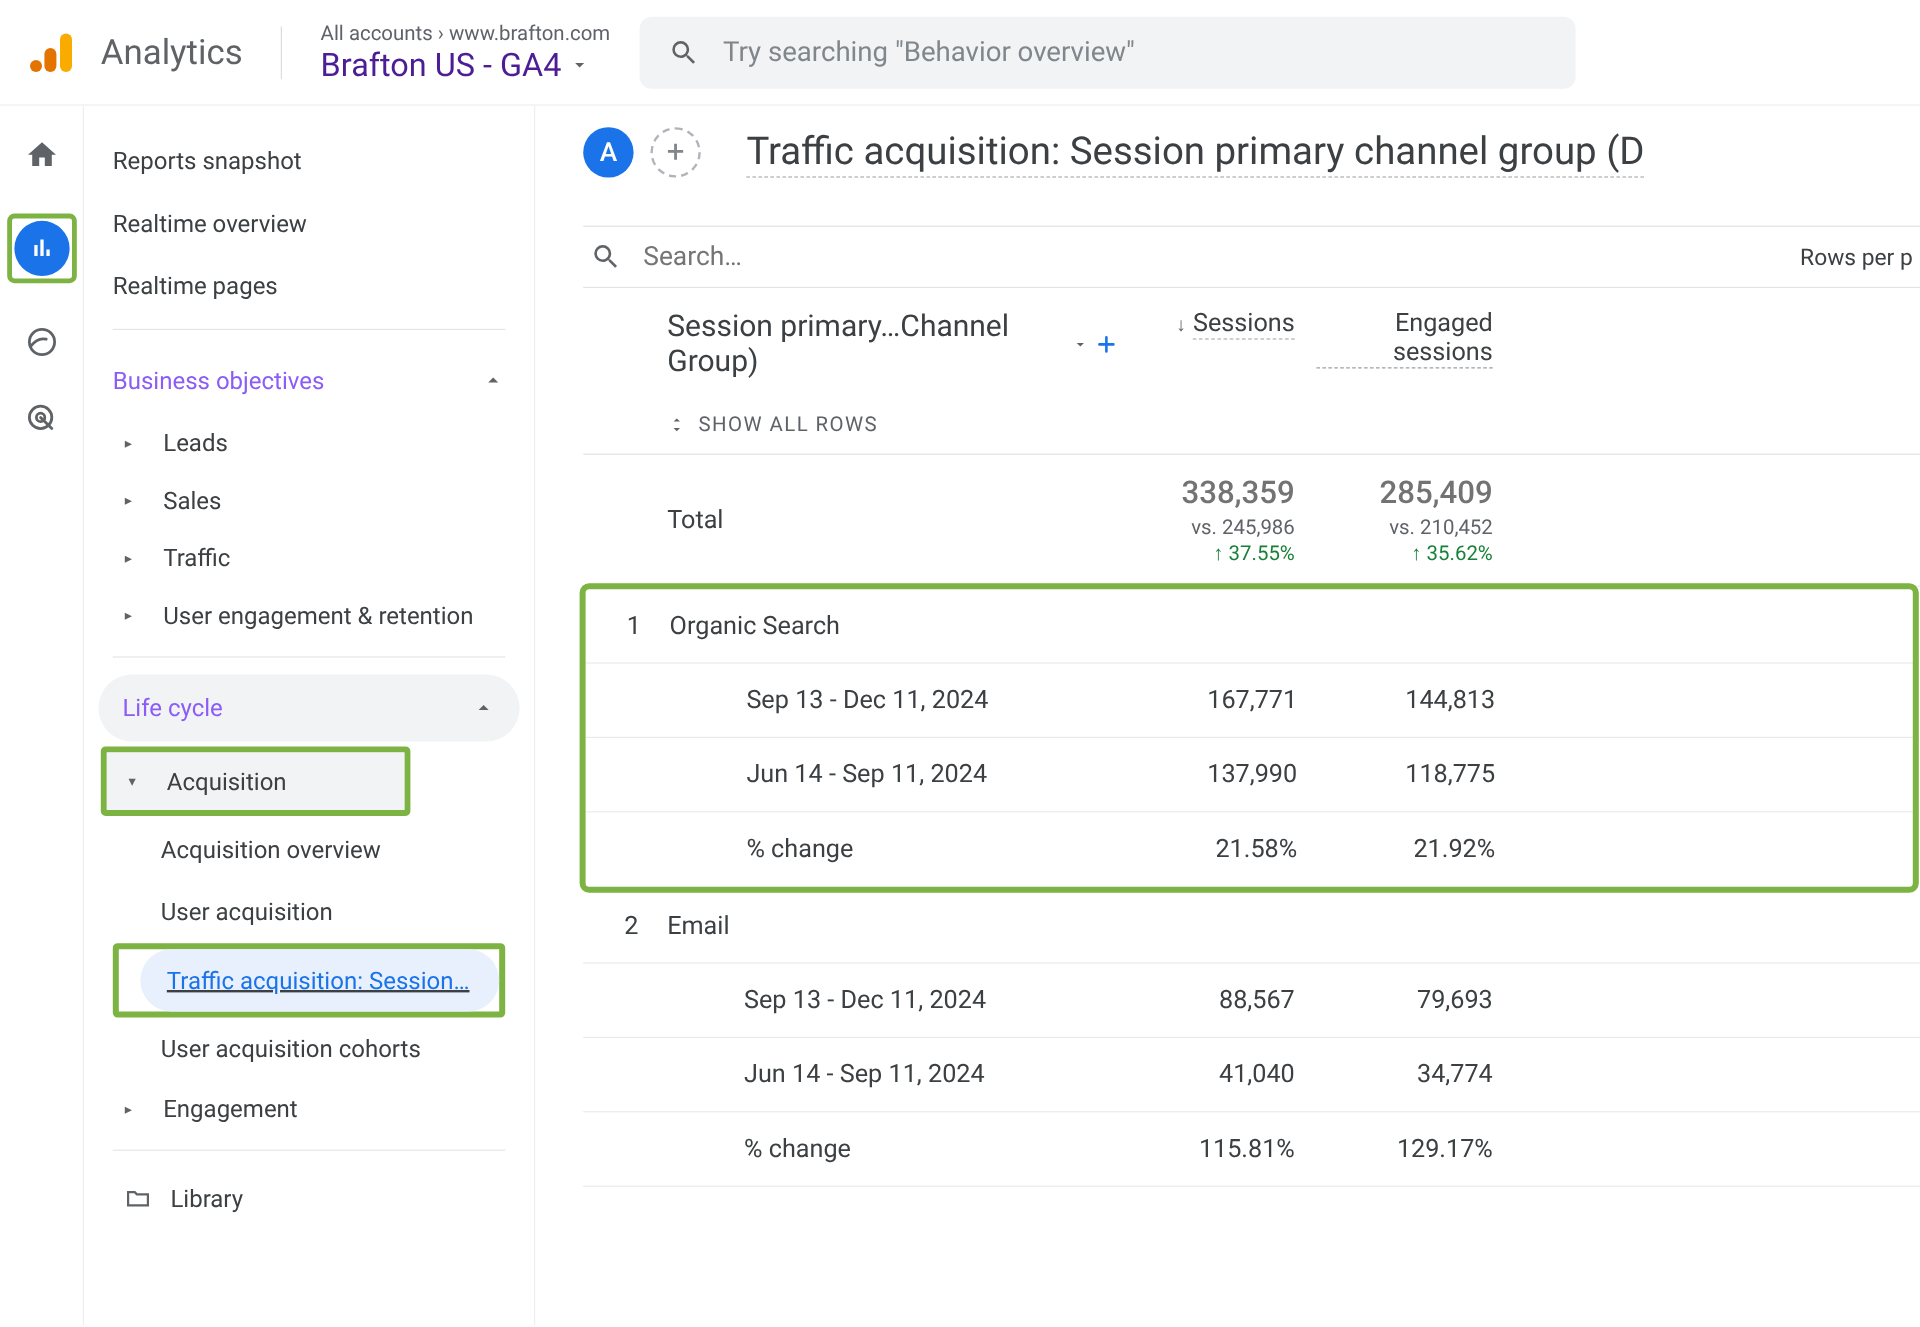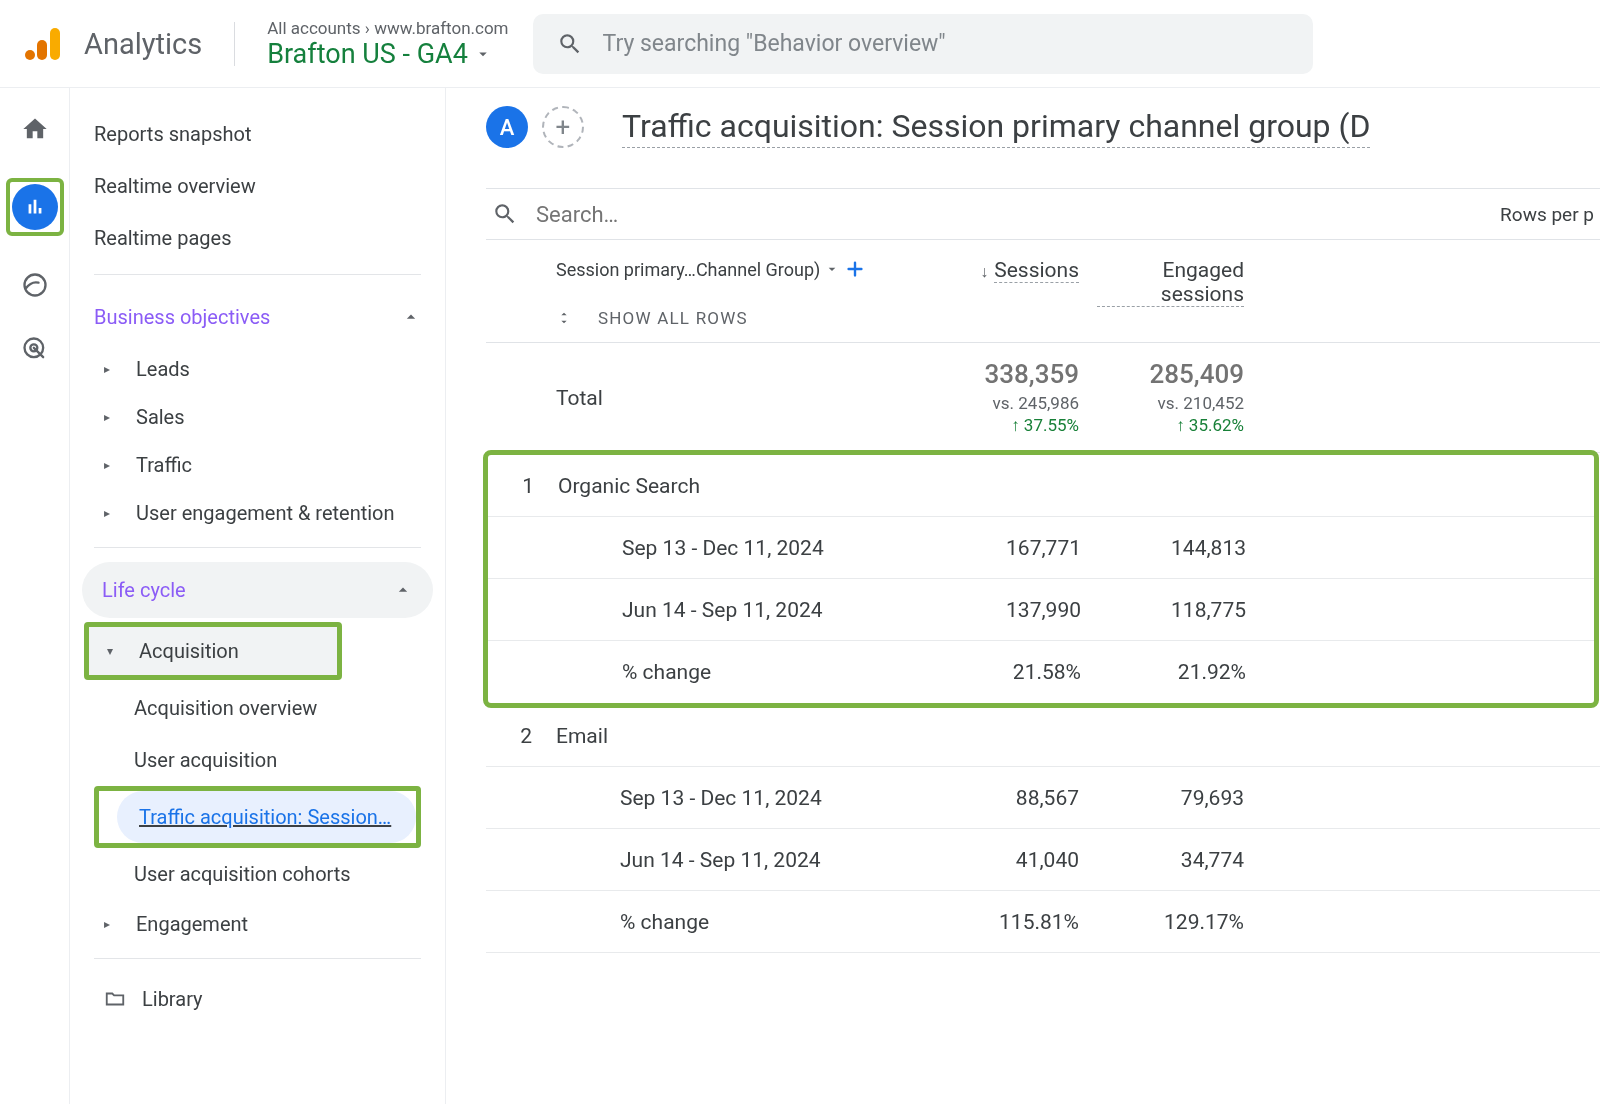--- a/index.html
+++ b/index.html
@@ -5,21 +5,21 @@
   * { box-sizing:border-box; margin:0; padding:0; font-family:"Google Sans",Roboto,Arial,sans-serif; }
   body { width:1600px; height:1106px; background:#fff; overflow:hidden; color:#3c4043; }
 
   
   .top { height:88px; display:flex; align-items:center; padding:0 24px; border-bottom:1px solid #eceef1; gap:24px; }
   .logo-box { display:flex; align-items:center; gap:20px; }
   .prod-name { font-size:29px; color:#5f6368; }
   .divider { width:1px; height:44px; background:#dadce0; margin:0 8px;}
   .account-block { display:flex; flex-direction:column;text-align:center; }
   .account-path { font-size:17px; color:#5f6368; }
-  .account-name { font-size:27px; color:#15803d; display:flex; align-items:center; gap:6px;}
+  .account-name { font-size:27px; color:#4c1d95; display:flex; align-items:center; gap:6px;}
   .search-bar { flex:1; max-width:780px; height:60px; background:#f1f3f4; border-radius:10px; display:flex; align-items:center; gap:20px; padding:0 24px; font-size:23px; color:#80868b;}
 
   
   .body { display:flex; height:calc(1106px - 90px); }
   .rail { width:70px; border-right:1px solid #eceef1; display:flex; flex-direction:column; align-items:center; padding-top:26px; gap:34px; }
   .rail .ricon { width:30px; height:30px; color:#5f6368; display:flex; align-items:center; justify-content:center; }
   .rail .active { width:46px; height:46px; background:#1a73e8; border-radius:50%; display:flex; align-items:center; justify-content:center; color:#fff; }
   .rail .hl { border:4px solid #7cb342; border-radius:6px; padding:2px;}
 
   .side { width:376px; border-right:1px solid #eceef1; padding:20px 24px 0 24px; overflow:hidden;}
@@ -43,22 +43,22 @@
   .bubbleA { width:42px; height:42px; border-radius:50%; background:#1a73e8; color:#fff; font-size:22px; display:flex; align-items:center; justify-content:center; font-weight:500;}
   .bubblePlus { width:42px; height:42px; border-radius:50%; border:2px dashed #b0b4ba; color:#80868b; display:flex; align-items:center; justify-content:center; font-size:26px;}
   .page-title { font-size:32px; color:#3c4043; border-bottom:1px dashed #9aa0a6; padding-bottom:2px; margin-left:24px; white-space:nowrap; overflow:hidden;}
 
   .table-wrap { border-top:1px solid #e0e3e7; }
   .search-row { display:flex; align-items:center; padding:12px 6px; border-bottom:1px solid #e0e3e7; justify-content:space-between;}
   .search-row .l { display:flex; align-items:center; gap:18px; color:#80868b; font-size:22px;}
   .search-row .r { font-size:19px; color:#3c4043;}
   .dim-head { display:flex; align-items:flex-start; border-bottom:1px solid #e0e3e7; padding:18px 6px 14px 6px;}
   .dim-head .left { flex:0 0 440px; padding-left:64px;}
-  .dim-name { font-size:18px; color:#3c4043; display:flex; align-items:center; gap:4px;}
-  .show-all { font-size:17px; letter-spacing:1.2px; color:#5f6368; display:flex; align-items:center; gap:26px; margin-top:28px;}
+  .dim-name { font-size:25px; color:#3c4043; display:flex; align-items:center; gap:4px;}
+  .show-all { font-size:17px; letter-spacing:1.2px; color:#5f6368; display:flex; align-items:center; gap:10px; margin-top:28px;}
   .col { width:165px; text-align:right; padding-right:18px;}
   .col .h { font-size:21px; color:#3c4043; border-bottom:1px dashed #9aa0a6; display:inline-block;}
   .col .arrow { color:#5f6368; margin-right:6px;}
 
   .row { display:flex; align-items:center; border-bottom:1px solid #e8eaec; min-height:62px; padding:0 6px;}
   .row .idx { width:64px; text-align:right; padding-right:24px; font-size:21px; color:#3c4043;}
   .row .name { flex:0 0 376px; font-size:21px; color:#3c4043;}
   .row .val { width:165px; text-align:right; padding-right:18px; font-size:21px; color:#3c4043;}
   .row.total { height:110px; align-items:center;}
   .row.total .big { font-size:26px; color:#737373; font-weight:500;}

